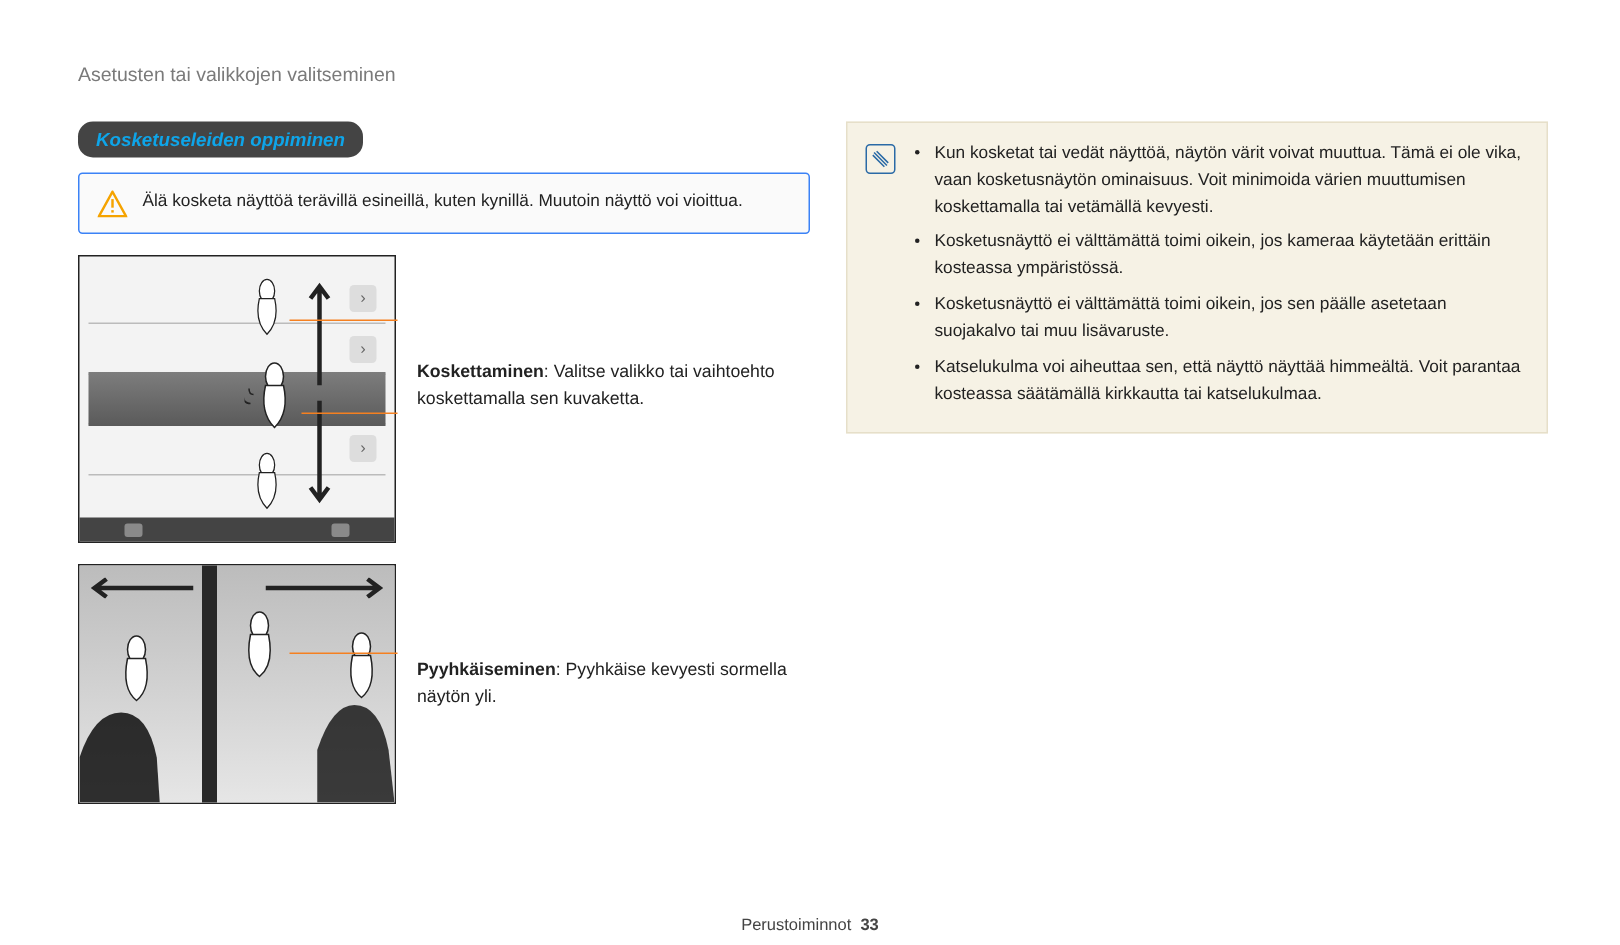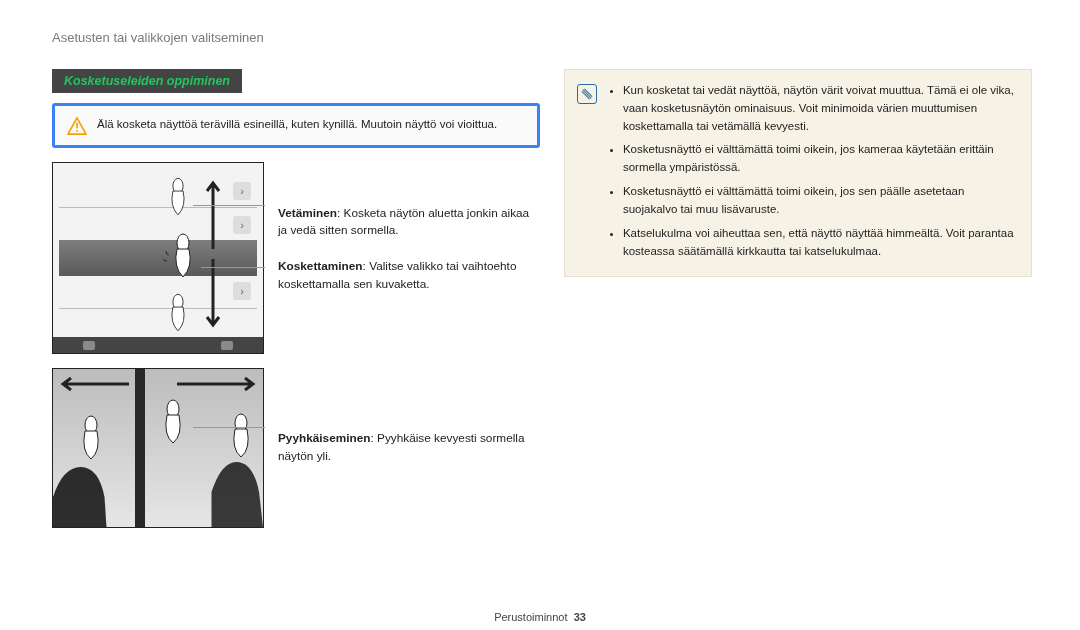--- a/index.html
+++ b/index.html
@@ -11,46 +11,46 @@
     font-family: Arial, Helvetica, sans-serif;
     font-size: 12px;
     color: #222;
     position: relative;
     background: #fff;
   }
   .page-wrap {
     position: relative;
     width: 1080px;
     height: 630px;
-    padding: 30px 48px 0 52px;
+    padding: 42px 48px 0 52px;
   }
   .header-title {
     color: #7a7a7a;
     font-size: 13px;
     margin-bottom: 24px;
   }
   .columns {
     display: flex;
     gap: 24px;
   }
   .col-left { width: 490px; }
   .col-right { width: 470px; }
   .pill {
     display: inline-block;
     background: #444;
-    color: #22c55e;
+    color: #0ea5e9;
     font-weight: bold;
     font-size: 12.5px;
     font-style: italic;
     padding: 5px 12px;
-    border-radius: 0;
+    border-radius: 10px;
     margin-bottom: 10px;
   }
   .warn-box {
-    border: 3px solid #3b82f6;
+    border: 1px solid #3b82f6;
     background: #fafafa;
     padding: 10px 12px;
     display: flex;
     align-items: flex-start;
     gap: 10px;
     margin-bottom: 14px;
     border-radius: 3px;
     font-size: 11.5px;
     line-height: 1.5;
   }
@@ -209,23 +209,20 @@
           <svg class="arrow-ud" style="left:152px; top:96px; height:70px" viewBox="0 0 16 70">
             <path d="M8 0 L8 64 M2 58 L8 66 L14 58" stroke="#222" stroke-width="3" fill="none"></path>
           </svg>
 
           <div class="leader" style="top:42px; left:140px; width:72px"></div>
           <div class="leader" style="top:104px; left:148px; width:64px"></div>
         </div>
 
         <div class="desc-col">
           <p>
-            <b>Vetäminen</b><span>: Kosketa näytön aluetta jonkin aikaa ja vedä sitten sormella.</span>
-          </p>
-          <p>
             <b>Koskettaminen</b><span>: Valitse valikko tai vaihtoehto koskettamalla sen kuvaketta.</span>
           </p>
         </div>
       </div>
 
       
       <div class="fig-row">
         <div class="fig-box fig2">
           <div class="fig2-bg"></div>
           <svg style="position:absolute; left:0; bottom:0; width:100%; height:90px" viewBox="0 0 212 90" preserveAspectRatio="none">
@@ -264,21 +261,21 @@
 
     <div class="col-right">
       <div class="info-box">
         <div class="info-icon">
           <svg viewBox="0 0 14 14">
               <path d="M2 2 L12 12 M4 1 L13 10 M1 4 L10 13" stroke="#2a6aa6" stroke-width="1.2" fill="none"></path>
             </svg>
         </div>
         <ul class="info-list">
           <li>Kun kosketat tai vedät näyttöä, näytön värit voivat muuttua. Tämä ei ole vika, vaan kosketusnäytön ominaisuus. Voit minimoida värien muuttumisen koskettamalla tai vetämällä kevyesti.</li>
-          <li>Kosketusnäyttö ei välttämättä toimi oikein, jos kameraa käytetään erittäin sormella ympäristössä.</li>
+          <li>Kosketusnäyttö ei välttämättä toimi oikein, jos kameraa käytetään erittäin kosteassa ympäristössä.</li>
           <li>Kosketusnäyttö ei välttämättä toimi oikein, jos sen päälle asetetaan suojakalvo tai muu lisävaruste.</li>
           <li>Katselukulma voi aiheuttaa sen, että näyttö näyttää himmeältä. Voit parantaa kosteassa säätämällä kirkkautta tai katselukulmaa.</li>
         </ul>
       </div>
     </div>
   </div>
 
   <div class="page-footer">
     <span>Perustoiminnot</span>&nbsp;&nbsp;<b>33</b>
   </div>

